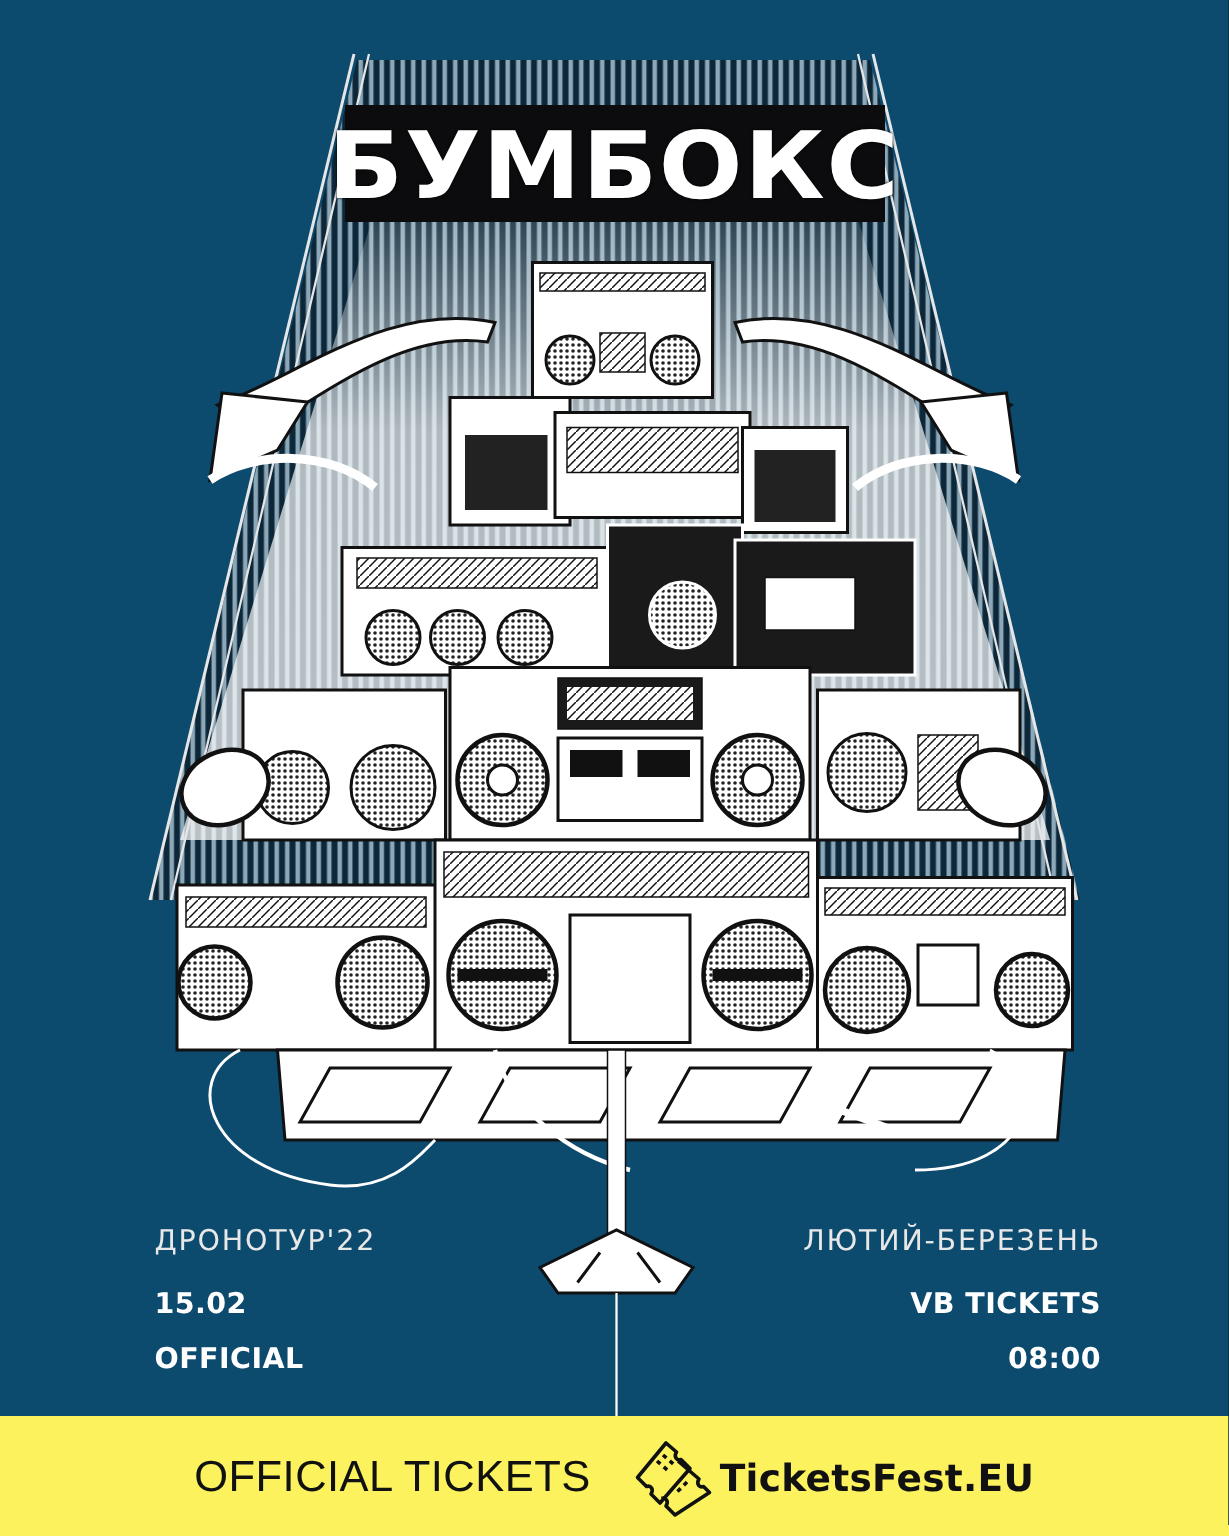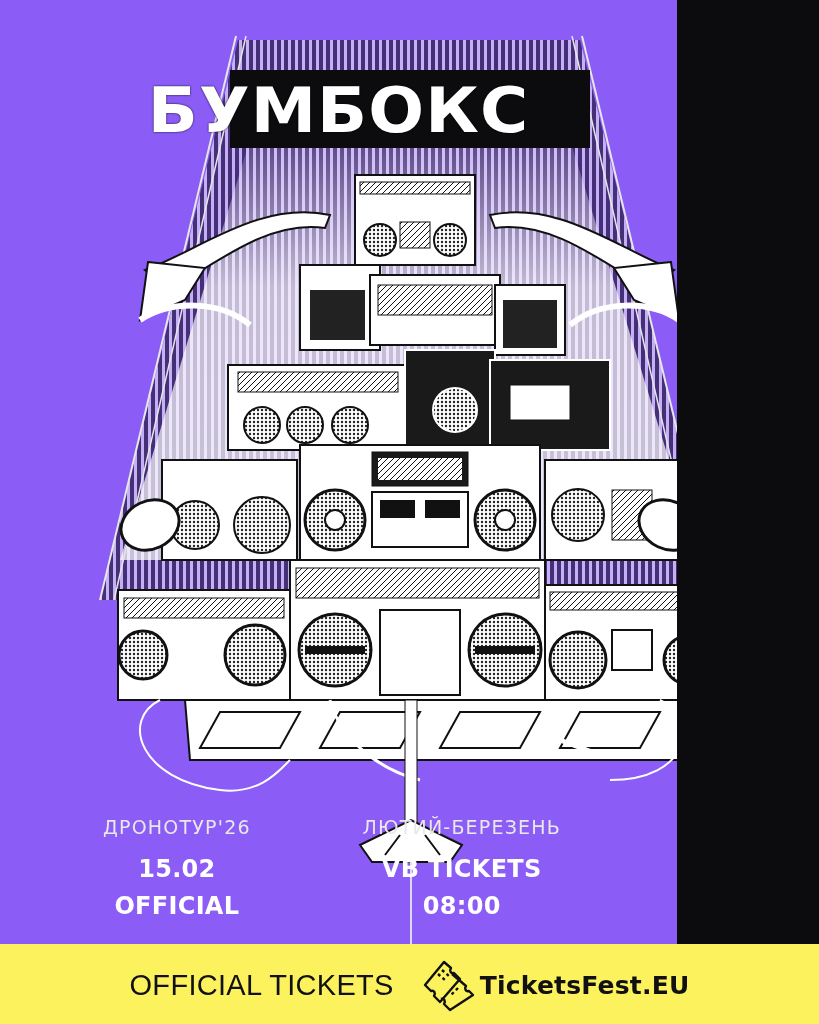--- a/index.html
+++ b/index.html
@@ -3,45 +3,45 @@
 <meta charset="utf-8">
 <style>
   html, body { margin: 0; padding: 0; }
   body {
     width: 819px; height: 1024px; overflow: hidden;
     background: #0c0b0d;
     font-family: "DejaVu Sans", sans-serif;
     position: relative;
   }
   .poster {
-    position: absolute; left: 0; top: 0; width: 677px; height: 944px;
-    background: #8b5cf6; overflow: hidden;
+    position: absolute; left: 0; top: 0; width: 819px; height: 944px;
+    background: #0c4a6e; overflow: hidden;
   }
   .art {
     position: absolute; left: 0; top: 0; width: 819px; height: 944px;
   }
   .title {
     position: absolute; left: 0; right: 0; top: 74px;
     text-align: center; color: #ffffff;
     font-family: "DejaVu Sans", sans-serif; font-weight: bold;
     font-size: 62px; letter-spacing: 1px;
     transform: scaleX(1.06);
     text-shadow: 0 0 2px #000;
   }
   .info { position: absolute; color: #f2f2f2; }
   .info.left { left: 103px; top: 813px; text-align: left; }
-  .info.right { right: 116px; top: 813px; text-align: right; }
+  .info.right { right: 85px; top: 813px; text-align: right; }
   .info .sub {
     font-family: "DejaVu Sans", sans-serif; font-size: 19px;
     letter-spacing: 1.2px; font-weight: normal; color: #e8e8e8;
     height: 28px; line-height: 28px;
   }
   .info .big {
     font-family: "DejaVu Sans", sans-serif; font-weight: bold;
-    font-size: 24px; line-height: 37px; color: #ffffff; letter-spacing: 0.3px; text-align: center;
+    font-size: 19px; line-height: 37px; color: #ffffff; letter-spacing: 0.3px;
   }
   .info .big.first { margin-top: 10px; }
   .banner {
     position: absolute; left: 0; top: 944px; width: 819px; height: 82px;
     background: #fbf25e;
     display: flex; align-items: center; justify-content: center;
   }
   .banner .official {
     font-family: "Liberation Sans", sans-serif; font-size: 29px;
     color: #111; letter-spacing: 0.3px; margin-right: 26px;
@@ -172,21 +172,21 @@
 
     <rect x="405" y="700" width="12" height="140" fill="#fff" stroke="#111" stroke-width="1"></rect>
     <path d="M360 845 L411 820 L462 845 L450 862 L372 862 Z" fill="#fff" stroke="#111" stroke-width="2"></path>
     <path d="M385 855 L400 835 M425 835 L440 855" stroke="#111" stroke-width="2"></path>
     <line x1="411" y1="862" x2="411" y2="944" stroke="#fff" stroke-width="1.5"></line>
   </svg>
 
   <div class="title">БУМБОКС</div>
 
   <div class="info left">
-    <div class="sub">ДРОНОТУР'26</div>
+    <div class="sub">ДРОНОТУР'22</div>
     <div class="big first">15.02</div>
     <div class="big">OFFICIAL</div>
   </div>
 
   <div class="info right">
     <div class="sub">ЛЮТИЙ-БЕРЕЗЕНЬ</div>
     <div class="big first">VB TICKETS</div>
     <div class="big">08:00</div>
   </div>
 </div>

